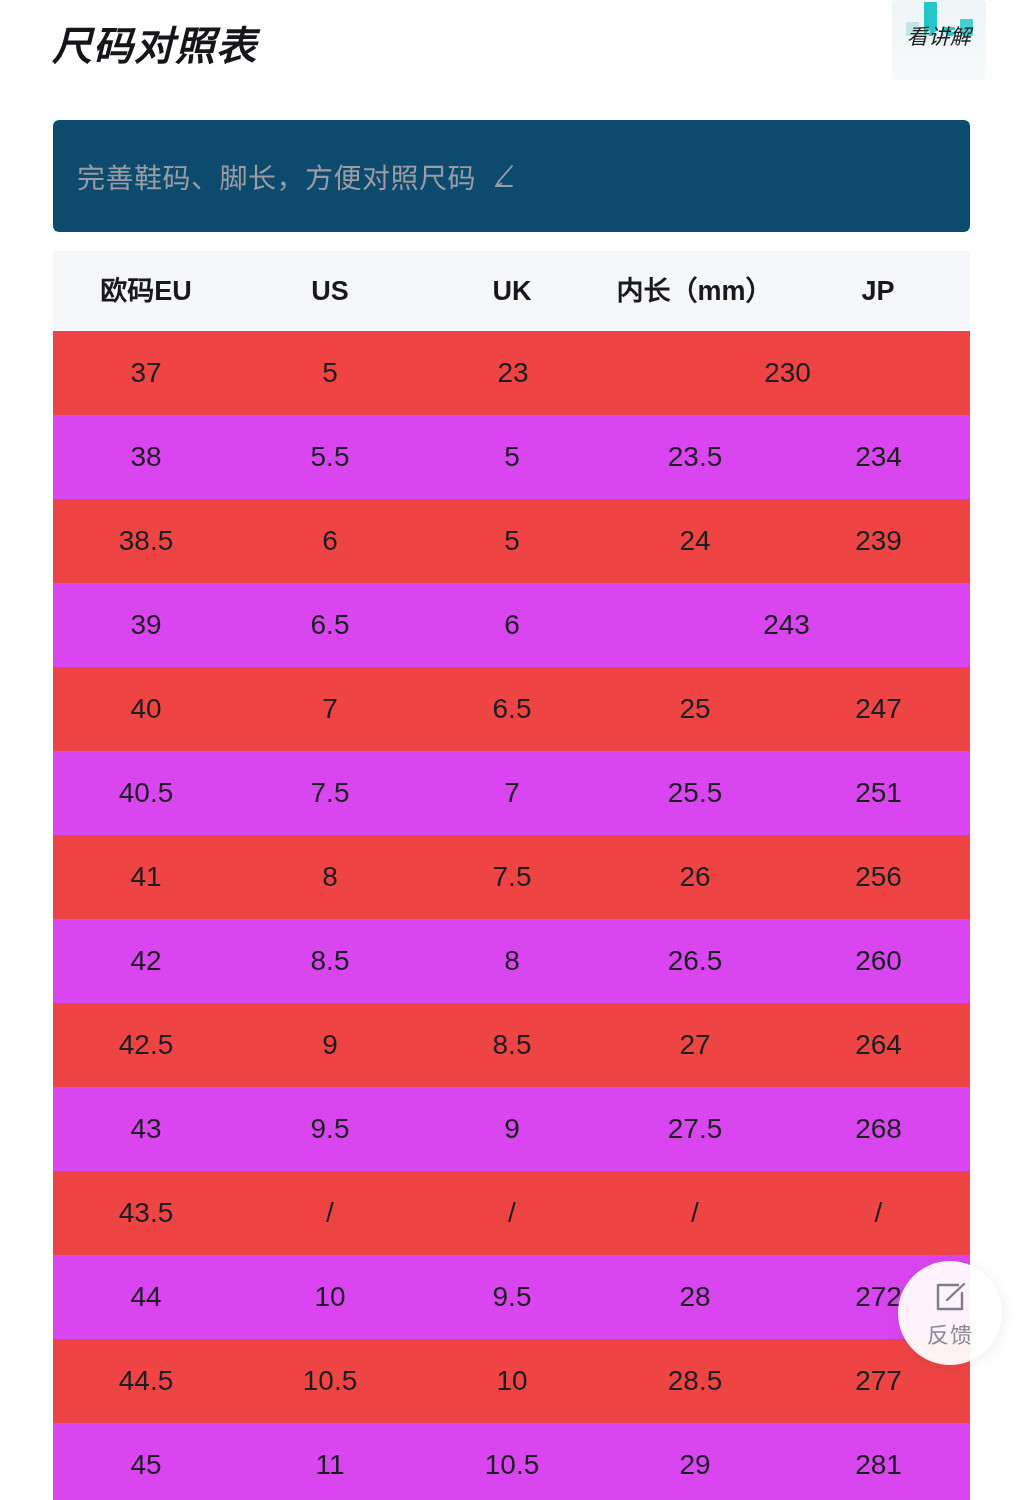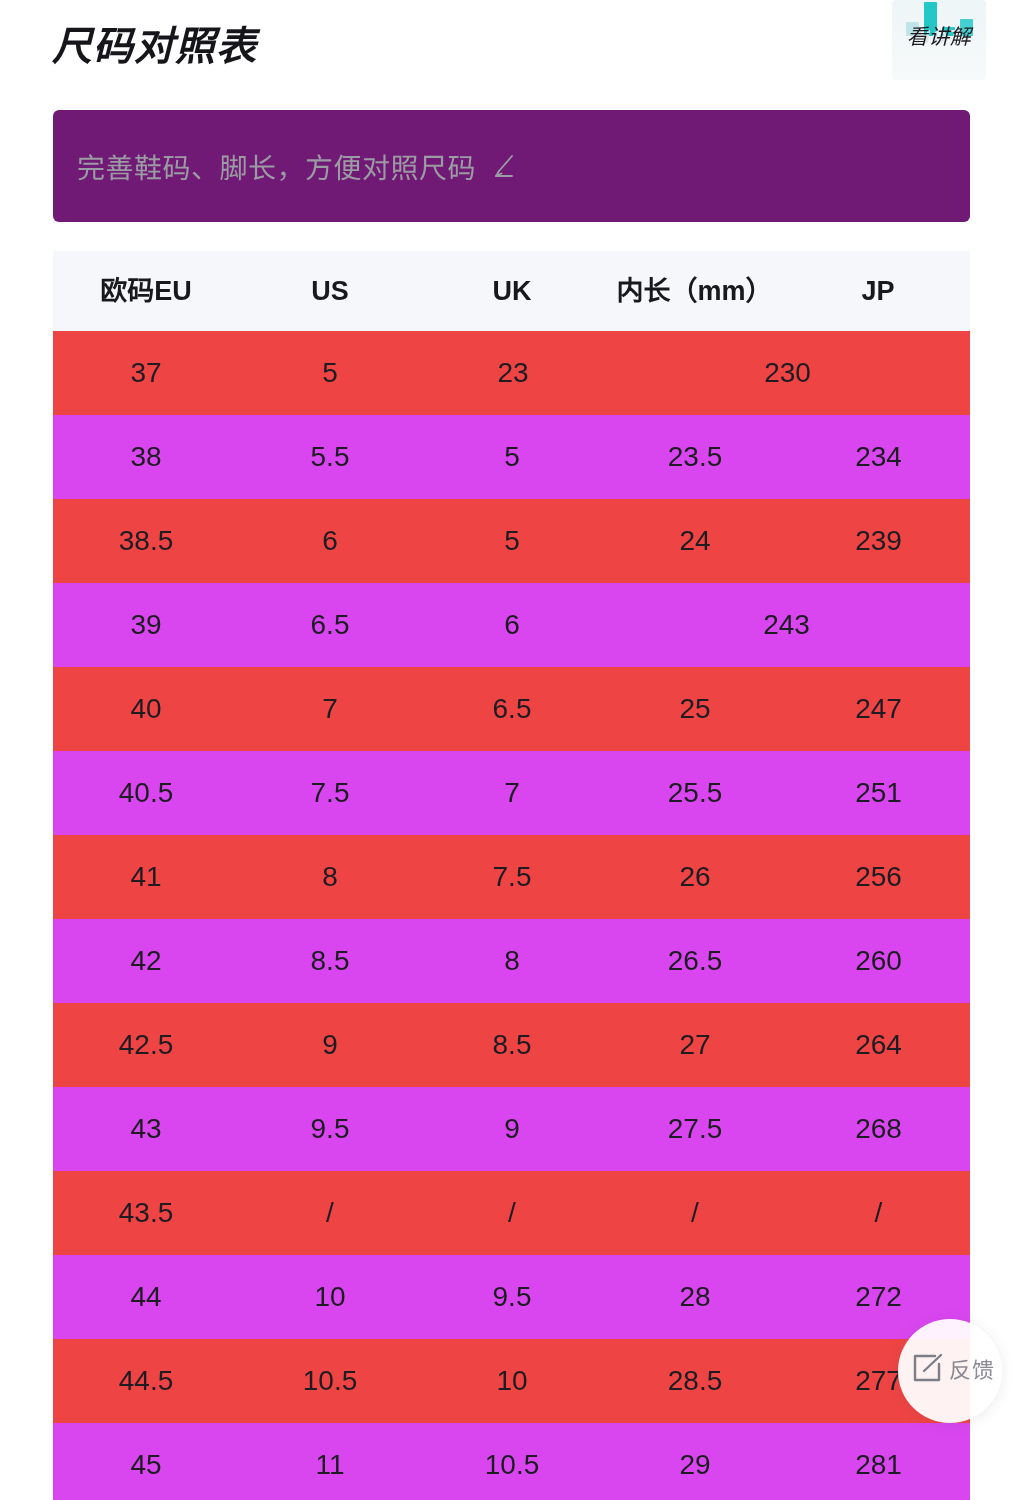--- a/index.html
+++ b/index.html
@@ -99,24 +99,24 @@
     color: #1b1b20;
     line-height: 26px;
     letter-spacing: 0.5px;
     white-space: nowrap;
   }
 
   
   .info-bar {
     position: absolute;
     left: 53px;
-    top: 110px;
+    top: 120px;
     width: 917px;
     height: 112px;
-    background: #701a75;
+    background: #0c4a6e;
     border-radius: 6px;
     display: flex;
     align-items: center;
   }
 
   .info-text {
     padding-left: 24px;
     font-size: 28px;
     color: #9b9ba3;
     letter-spacing: 0.5px;
@@ -171,28 +171,28 @@
   .scell.c0 { flex: 0 0 186px; }
   .scell.c1 { flex: 0 0 182px; }
   .scell.c2 { flex: 0 0 182px; }
   .scell.c3 { flex: 0 0 184px; }
   .scell.c4 { flex: 1 1 auto; }
 
   
   .feedback-fab {
     position: absolute;
     right: 14px;
-    top: 1319px;
+    top: 1261px;
     width: 104px;
     height: 104px;
     border-radius: 52px;
     background: rgba(255,255,255,0.93);
     box-shadow: 0 2px 14px rgba(60,60,80,0.10);
     display: flex;
-    flex-direction: row;
+    flex-direction: column;
     align-items: center;
     justify-content: center;
     cursor: pointer;
     z-index: 20;
   }
   .feedback-fab svg { display: block; margin-bottom: 2px; }
   .fab-label {
     font-size: 22px;
     color: #8a8a92;
     line-height: 26px;

